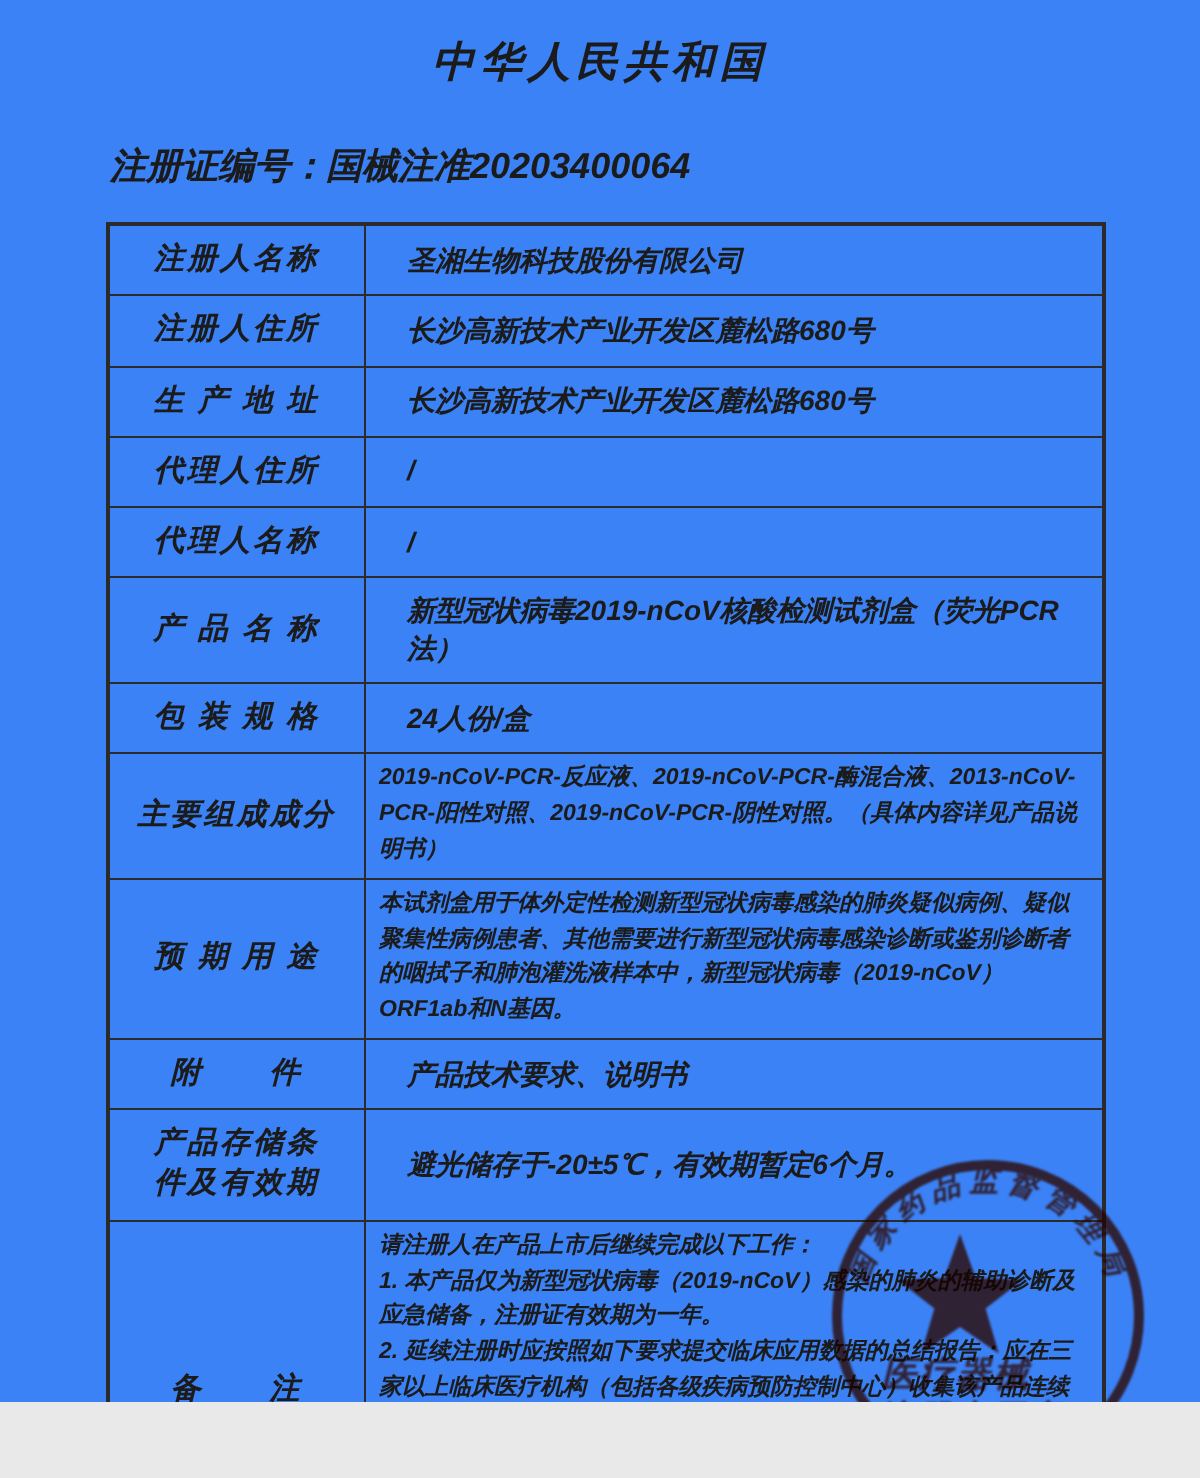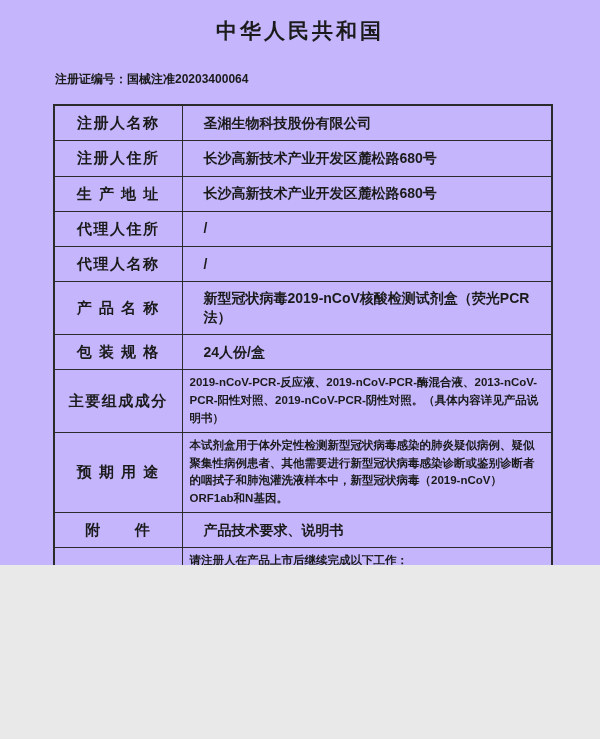--- a/index.html
+++ b/index.html
@@ -1,42 +1,43 @@
 <!DOCTYPE html>
 <html><head>
 <meta charset="utf-8">
 <style>
   * { margin: 0; padding: 0; box-sizing: border-box; }
   html, body { background: #e9e9e9; }
   .page {
-    width: 600px; height: 565px;
-    background: #c4b5fd;
+    width: 600px; height: 701px;
+    background: #3b82f6;
     position: relative;
     overflow: hidden;
     margin: 0 auto;
     font-family: "Liberation Sans", sans-serif;
     color: #1b1b1b;
+    font-style: italic;
   }
   .country-title {
     text-align: center;
     margin-top: 17px;
     font-size: 21px;
     font-weight: bold;
     letter-spacing: 3px;
   }
   .doc-title {
     text-align: center;
     margin-top: 46px;
     font-size: 23px;
     font-weight: bold;
     letter-spacing: 1px;
   }
   .cert-no {
     margin: 26px 0 16px 55px;
-    font-size: 12px;
+    font-size: 18px;
     font-weight: bold;
   }
   table.cert-table {
     border-collapse: collapse;
     width: 500px;
     margin: 7px 0 0 53px;
     border: 2px solid #2b2b2b;
     table-layout: fixed;
   }
   table.cert-table th {
@@ -131,20 +132,25 @@
     <tr>
       <th class="label-cell">预 期 用 途</th>
       <td class="value-cell small">本试剂盒用于体外定性检测新型冠状病毒感染的肺炎疑似病例、疑似聚集性病例患者、其他需要进行新型冠状病毒感染诊断或鉴别诊断者的咽拭子和肺泡灌洗液样本中，新型冠状病毒（2019-nCoV）ORF1ab和N基因。</td>
     </tr>
 
     <tr>
       <th class="label-cell">附　　件</th>
       <td class="value-cell">产品技术要求、说明书</td>
     </tr>
 
+    <tr>
+      <th class="label-cell">产品存储条
+件及有效期</th>
+      <td class="value-cell">避光储存于-20±5℃，有效期暂定6个月。</td>
+    </tr>
 
 
     <tr>
       <th class="label-cell">备　　注</th>
       <td class="value-cell small">请注册人在产品上市后继续完成以下工作：
 1. 本产品仅为新型冠状病毒（2019-nCoV）感染的肺炎的辅助诊断及应急储备，注册证有效期为一年。
 2. 延续注册时应按照如下要求提交临床应用数据的总结报告：应在三家以上临床医疗机构（包括各级疾病预防控制中心）收集该产品连续临床应用数据，临床应用数据应具有完善的信息，样本量符合统计学要求，签字盖章符合要求。
 3. 企业应当在延续注册时按照体外诊断试剂注册管理办法的要求完善所有注册申报资料。</td>
     </tr>
   </tbody>

